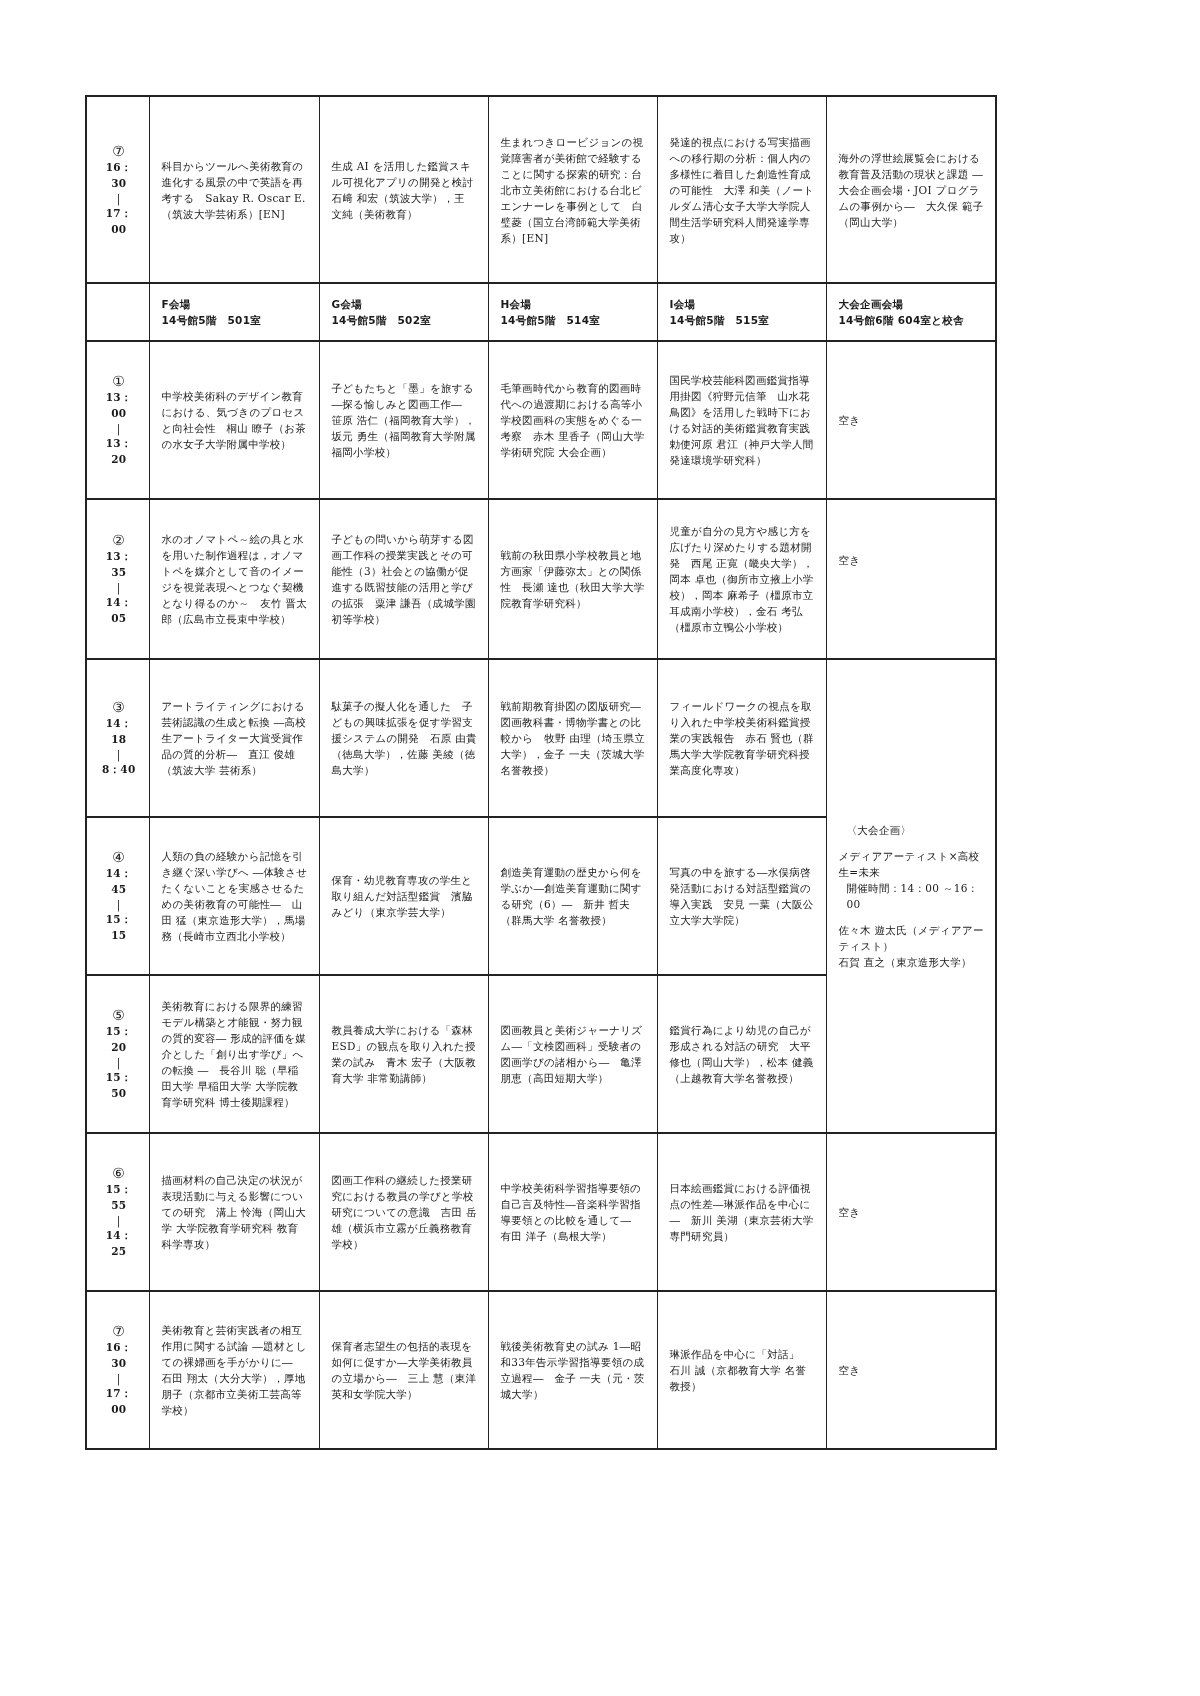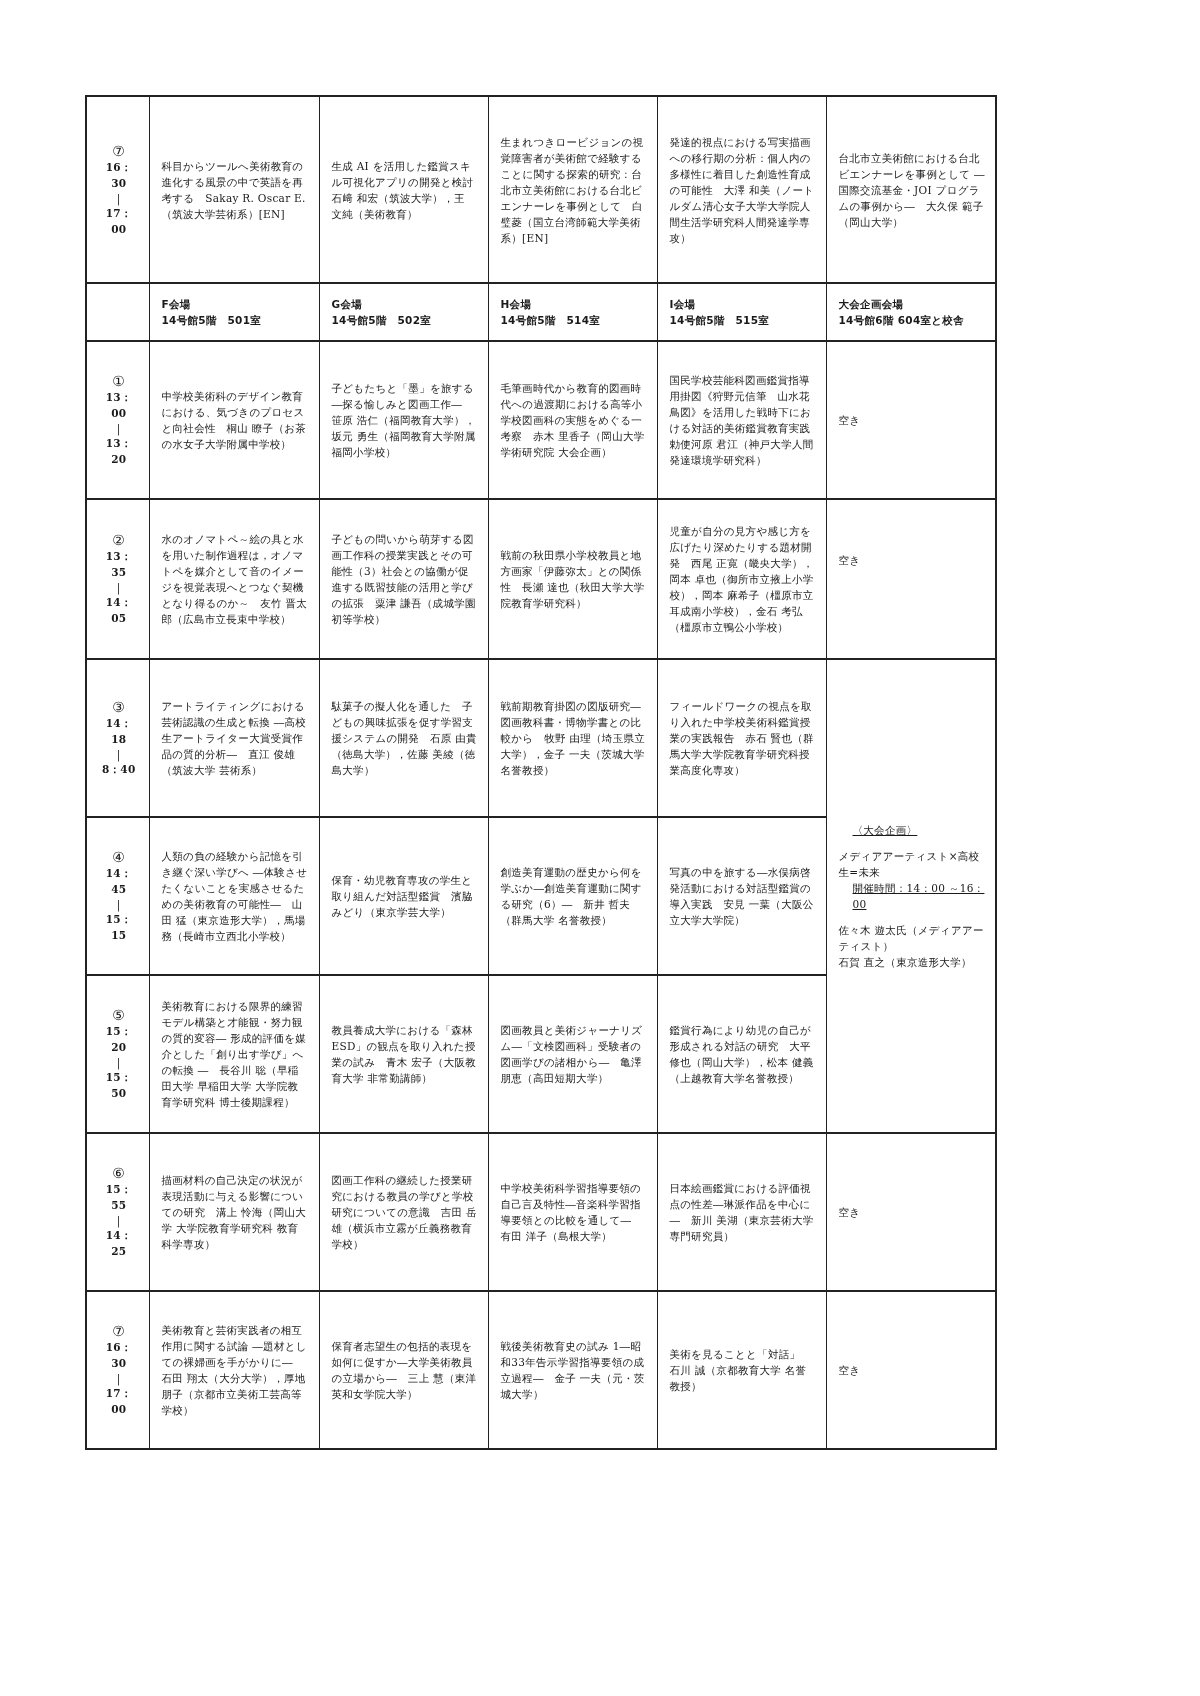--- a/index.html
+++ b/index.html
@@ -6,21 +6,21 @@
   body { width: 1200px; height: 1696px; position: relative; font-family: "DejaVu Serif", "Liberation Serif", serif; color: #1a1a1a; }
   .sheet { position: absolute; left: 85px; top: 95px; width: 910px; }
   table.sched { border-collapse: collapse; width: 910px; table-layout: fixed; border: 2px solid #222; }
   table.sched td { border: 1.3px solid #222; vertical-align: middle; padding: 6px 10px 6px 12px; font-size: 10.5px; line-height: 16px; letter-spacing: 0.3px; }
   td.time { text-align: center; font-family: "DejaVu Serif", serif; font-weight: bold; font-size: 12.5px; line-height: 18px; padding: 4px 2px; }
   td.time .num { display: block; font-size: 14px; font-weight: normal; }
   td.time .bar { display: block; font-weight: normal; line-height: 14px; }
   td.hdr { font-family: "DejaVu Sans", sans-serif; font-weight: bold; font-size: 11.5px; line-height: 22px; vertical-align: bottom; padding: 4px 10px 4px 14px; }
   tr.sep td { border-top: 2.2px solid #222; }
   .empty { font-size: 10.5px; }
-  .special p { margin: 0 0 10px 14px; text-decoration: underline; }
+  .special p { margin: 0 0 10px 8px; }
   .special p:last-child { margin-bottom: 0; }
 </style>
 </head>
 <body>
 
 <div class="sheet">
 <table class="sched">
   <colgroup>
     <col style="width:63px">
     <col style="width:170px">
@@ -35,21 +35,21 @@
     <td class="time">
       <span class="num">⑦</span>
       <span>16：30</span>
       <span class="bar">|</span>
       <span>17：00</span>
     </td>
     <td>科目からツールへ美術教育の進化する風景の中で英語を再考する　Sakay R. Oscar E.（筑波大学芸術系）[EN]</td>
     <td>生成 AI を活用した鑑賞スキル可視化アプリの開発と検討　石﨑 和宏（筑波大学），王 文純（美術教育）</td>
     <td>生まれつきロービジョンの視覚障害者が美術館で経験することに関する探索的研究：台北市立美術館における台北ビエンナーレを事例として　白璧菱（国立台湾師範大学美術系）[EN]</td>
     <td>発達的視点における写実描画への移行期の分析：個人内の多様性に着目した創造性育成の可能性　大澤 和美（ノートルダム清心女子大学大学院人間生活学研究科人間発達学専攻）</td>
-    <td>台北市立美術館における台北ビエンナーレを事例として ―国際交流基金・JOI プログラムの事例から―　大久保 範子（岡山大学）</td>
+    <td>海外の浮世絵展覧会における教育普及活動の現状と課題 ―大会企画会場・JOI プログラムの事例から―　大久保 範子（岡山大学）</td>
   </tr>
 
   <tr class="sep" style="height:58px">
     <td></td>
     <td class="hdr">
             <div>F会場</div>
             <div>14号館5階　501室</div>
           </td>
     <td class="hdr">
             <div>G会場</div>
@@ -160,18 +160,18 @@
   <tr class="sep" style="height:158px">
     <td class="time">
       <span class="num">⑦</span>
       <span>16：30</span>
       <span class="bar">|</span>
       <span>17：00</span>
     </td>
     <td>美術教育と芸術実践者の相互作用に関する試論 ―題材としての裸婦画を手がかりに―　石田 翔太（大分大学），厚地 朋子（京都市立美術工芸高等学校）</td>
     <td>保育者志望生の包括的表現を如何に促すか―大学美術教員の立場から―　三上 慧（東洋英和女学院大学）</td>
     <td>戦後美術教育史の試み 1―昭和33年告示学習指導要領の成立過程―　金子 一夫（元・茨城大学）</td>
-    <td>美術を見ることと「対話」　石川 誠（京都教育大学 名誉教授）</td>
+    <td>琳派作品を中心に「対話」　石川 誠（京都教育大学 名誉教授）</td>
     <td class="empty">空き</td>
   </tr>
 </tbody>
     </table>
 </div>
 
 </body></html>

